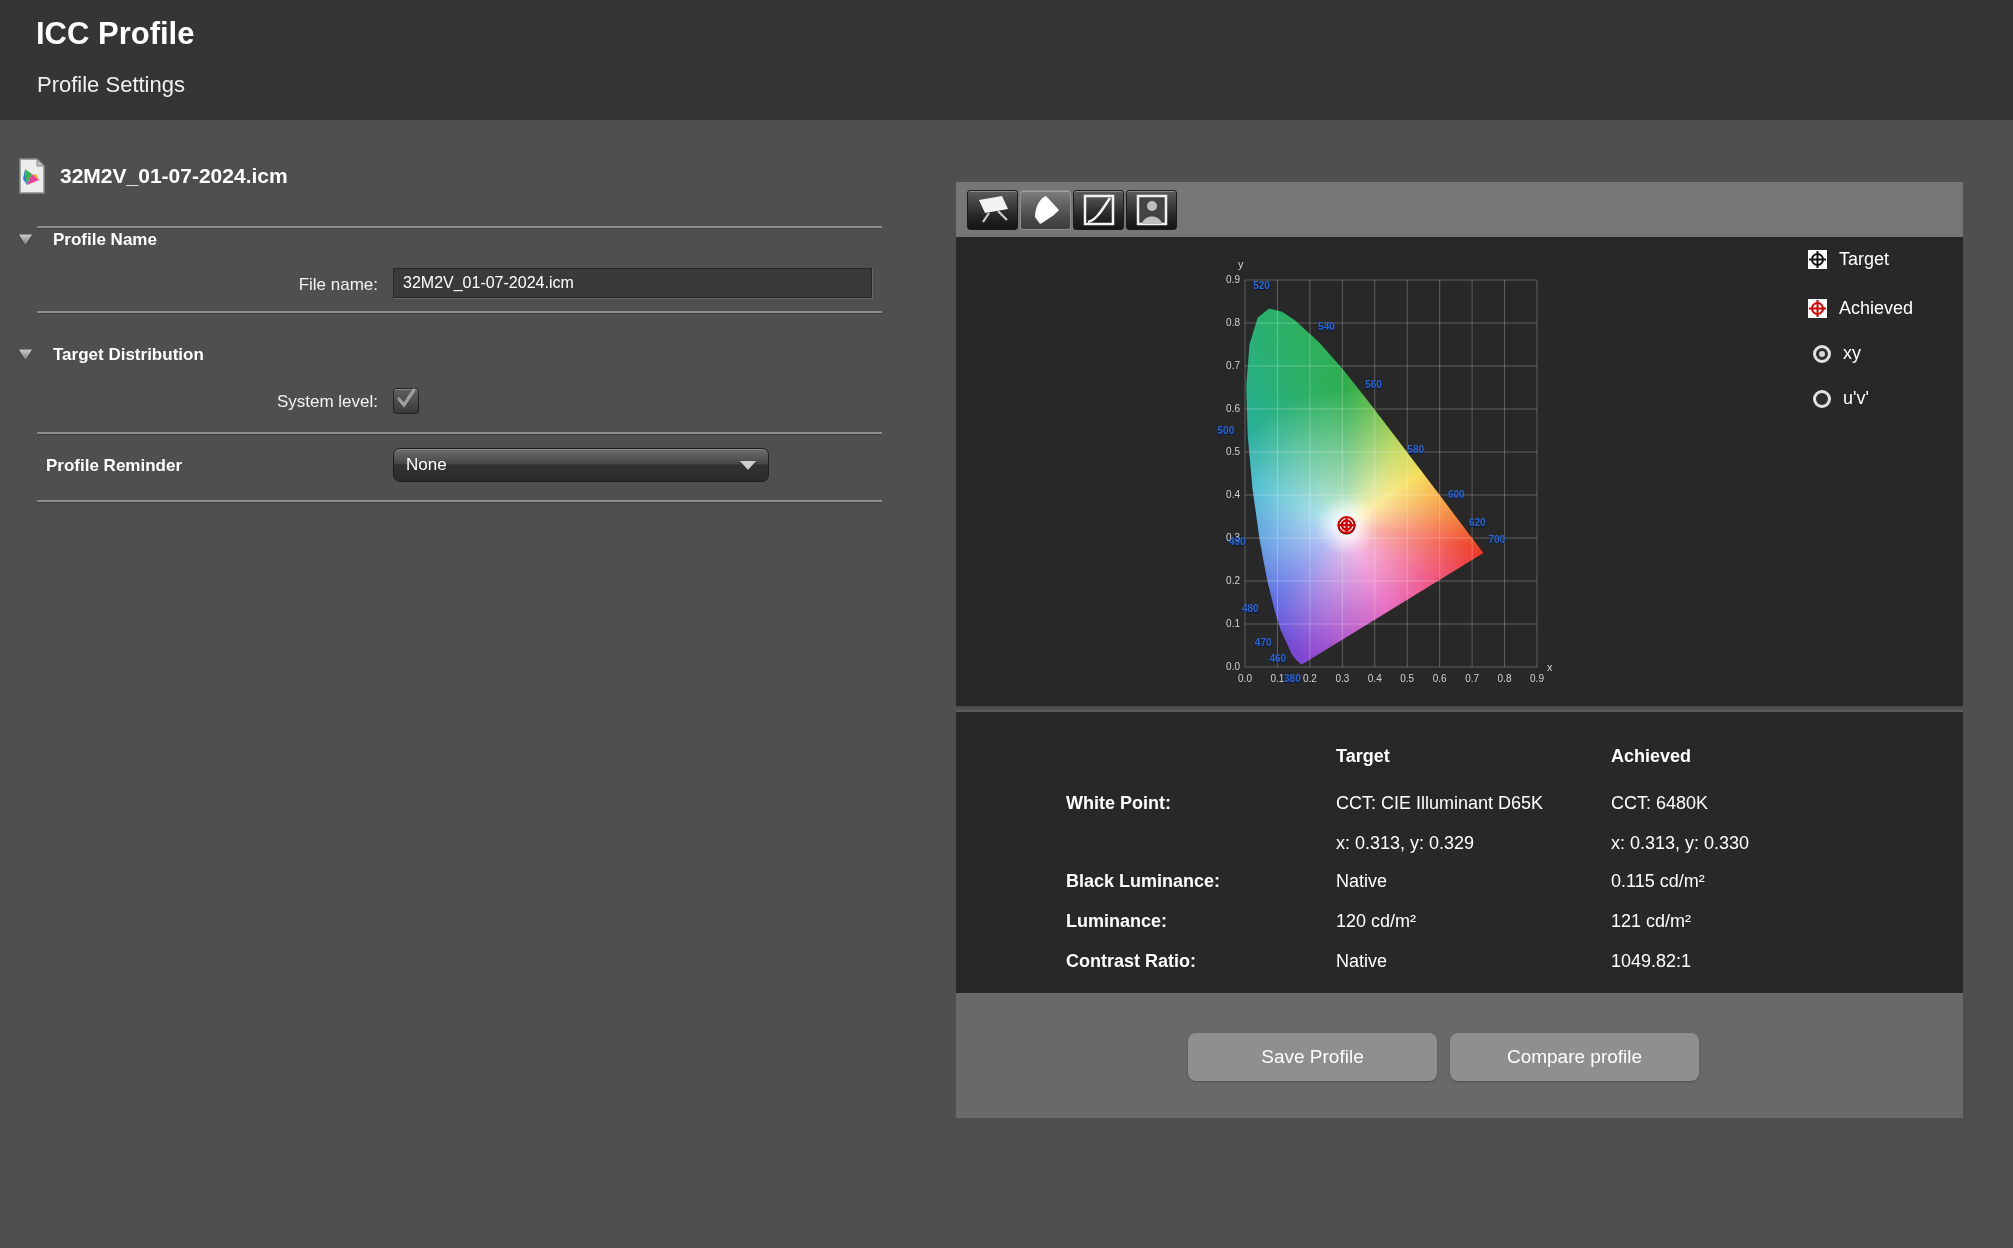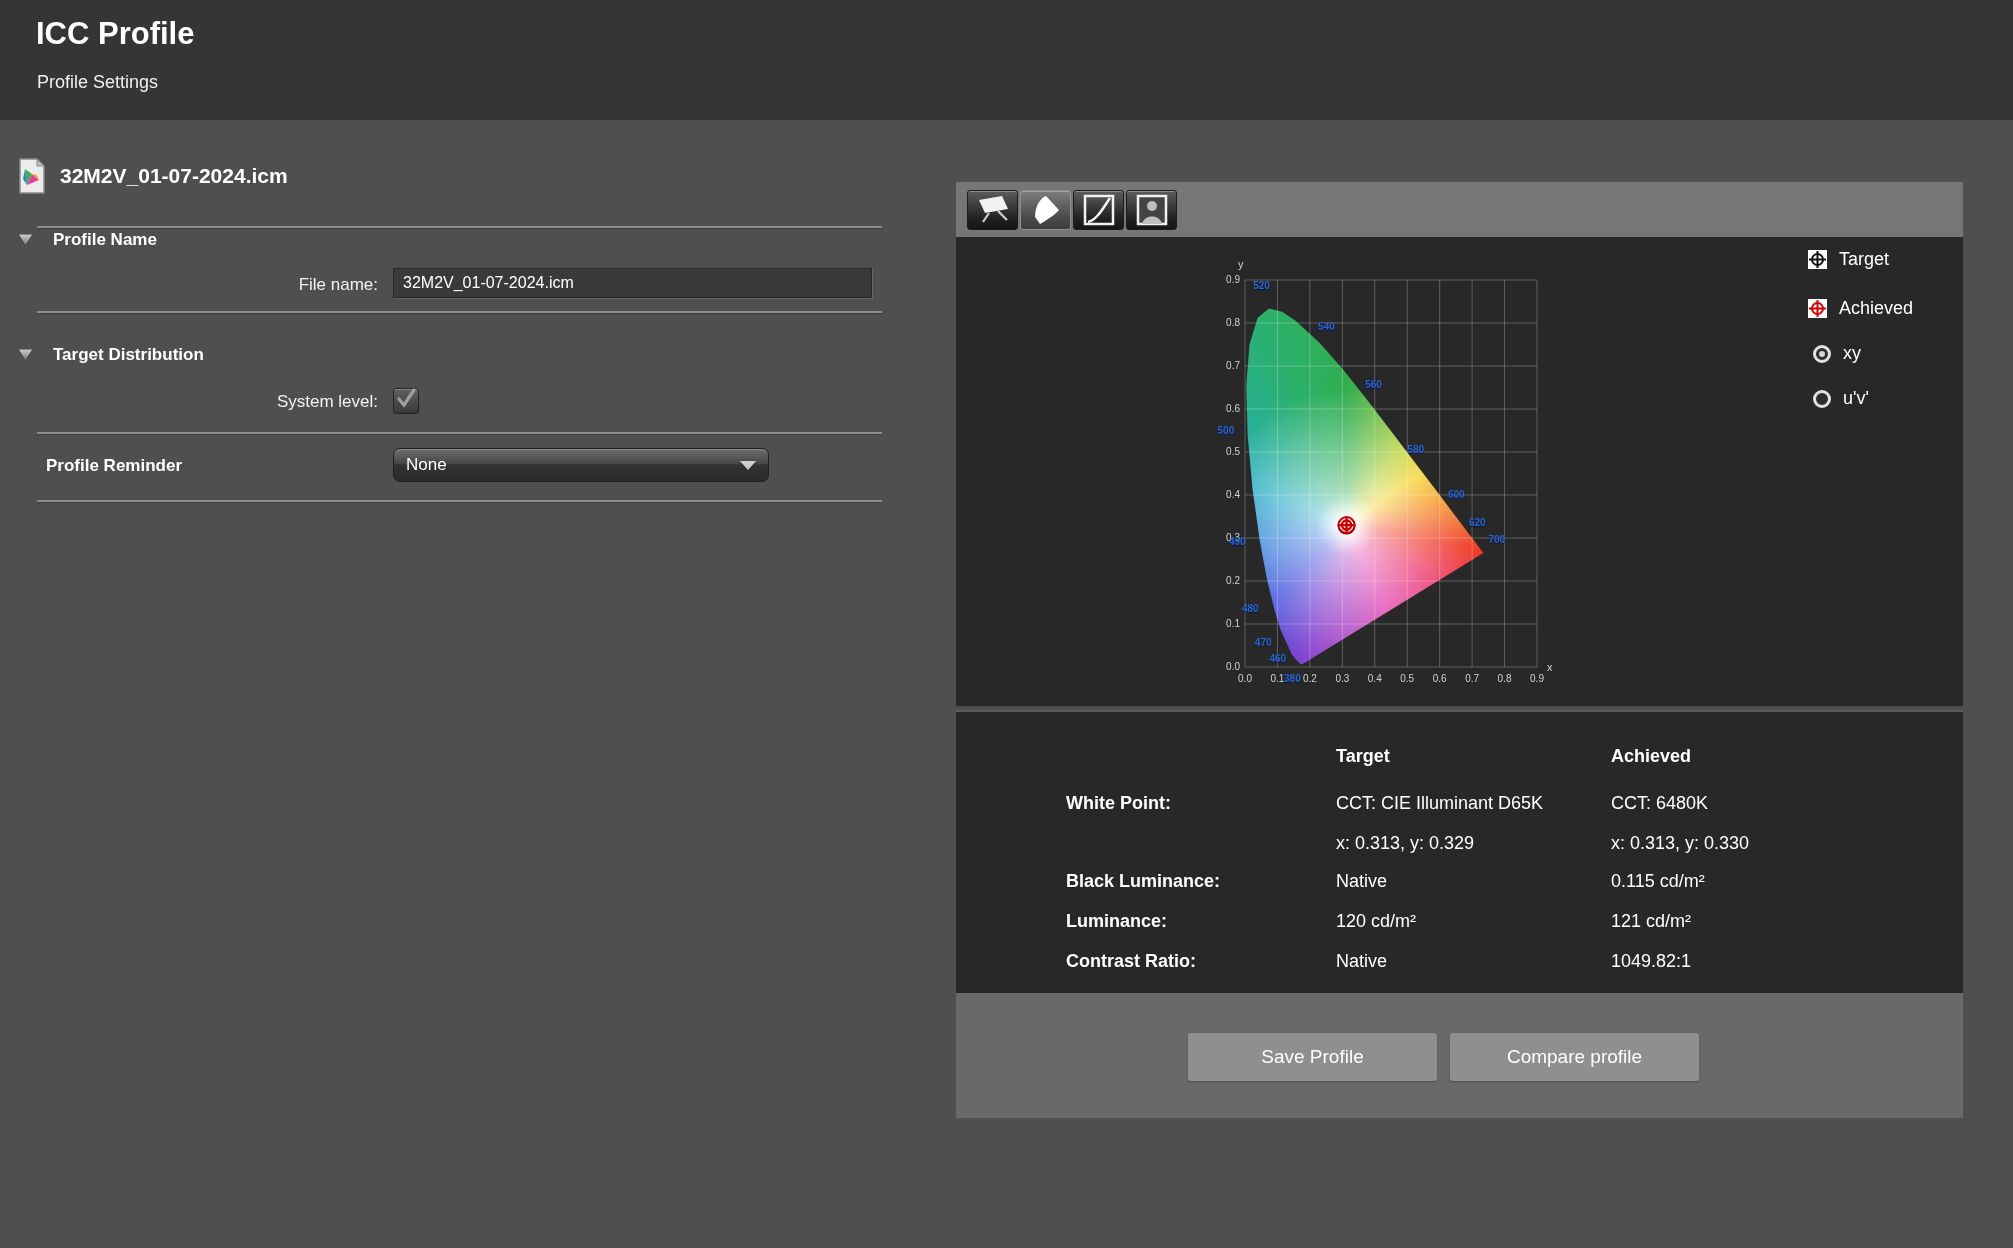--- a/index.html
+++ b/index.html
@@ -1,21 +1,21 @@
 <!DOCTYPE html>
 <html><head>
 <meta charset="utf-8">
 <style>
   html,body{margin:0;padding:0;background:#4f4f4f;}
   .canvas{position:relative;width:2013px;height:1228px;background:#4f4f4f;overflow:hidden;
           font-family:"Liberation Sans",sans-serif;color:#fff;}
   
   .app-header{position:absolute;left:0;top:0;width:100%;height:120px;background:#353535;}
   .app-title{position:absolute;left:36px;top:16px;font-size:31px;font-weight:600;color:#fff;}
-  .app-subtitle{position:absolute;left:37px;top:72px;font-size:18px;color:#f0f0f0;}
+  .app-subtitle{position:absolute;left:37px;top:72px;font-size:22px;color:#f0f0f0;}
   
   .file-row{position:absolute;left:18px;top:158px;display:flex;align-items:center;gap:14px;}
   .file-title{font-size:21px;font-weight:bold;color:#fff;}
   .divider{position:absolute;left:37px;width:845px;height:2px;background:#8d8d8d;border-bottom:1px solid #3e3e3e;}
   .section-head{position:absolute;display:flex;align-items:center;gap:20px;}
   .section-title{font-size:17px;font-weight:bold;color:#fff;}
   .form-label{position:absolute;left:150px;width:228px;text-align:right;font-size:17px;color:#f2f2f2;}
   .bold-label{position:absolute;left:46px;font-size:17px;font-weight:bold;color:#fff;}
   .text-input{position:absolute;left:393px;top:268px;width:479px;height:30px;box-sizing:border-box;
       background:#3a3a3a;border:1px solid #272727;box-shadow:1px 1px 0 rgba(255,255,255,.14);
@@ -38,21 +38,21 @@
   .tool-btn.active{background:linear-gradient(180deg,#7d7d7d,#4a4a4a 70%,#3c3c3c);border-color:#8f8f8f;}
   .chart-area{position:absolute;left:0;top:55px;width:100%;height:469px;background:#282828;}
   .split-bar{position:absolute;left:0;top:524px;width:100%;height:6px;background:linear-gradient(180deg,#474747,#5e5e5e);}
   .table-area{position:absolute;left:0;top:530px;width:100%;height:281px;background:#282828;font-size:18px;}
   .t-row{position:absolute;left:0;width:100%;height:26px;}
   .t-label{position:absolute;left:110px;font-weight:bold;color:#fff;}
   .t-target{position:absolute;left:380px;color:#fff;}
   .t-achieved{position:absolute;left:655px;color:#fff;}
   .t-head{font-weight:bold;}
   .footer{position:absolute;left:0;top:811px;width:100%;height:125px;background:#696969;}
-  .action-btn{position:absolute;top:40px;width:249px;height:48px;border-radius:3px;border:none;
+  .action-btn{position:absolute;top:40px;width:249px;height:48px;border-radius:8px;border:none;
       background:#8f8f8f;color:#fff;font-size:19px;font-family:"Liberation Sans",sans-serif;
       box-shadow:0 1px 2px rgba(0,0,0,.25);cursor:default;}
   
   #plot{position:absolute;left:289px;top:43px;width:292px;height:387px;}
   .gamut{position:absolute;inset:0;
     background:
       radial-gradient(circle at 34.8% 63.3%, rgba(255,255,255,.92) 0 3.5%, rgba(255,255,255,.6) 10%, rgba(255,255,255,0) 44%),
       conic-gradient(from 0deg at 34.8% 63.3%,
         #2fae4e 0deg,#b7d02f 35deg,#f2d11f 55deg,#f59d17 72deg,#ef3a24 100deg,
         #ea2f6d 125deg,#e03fb0 155deg,#8c46cf 195deg,#3c4fdd 225deg,#2c83d8 262deg,

